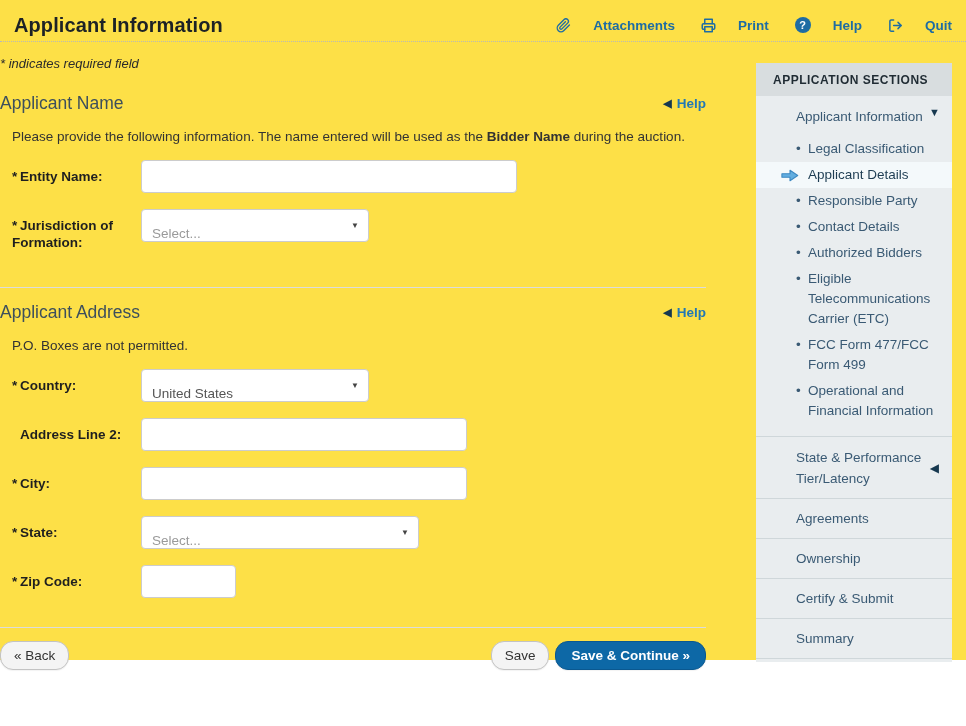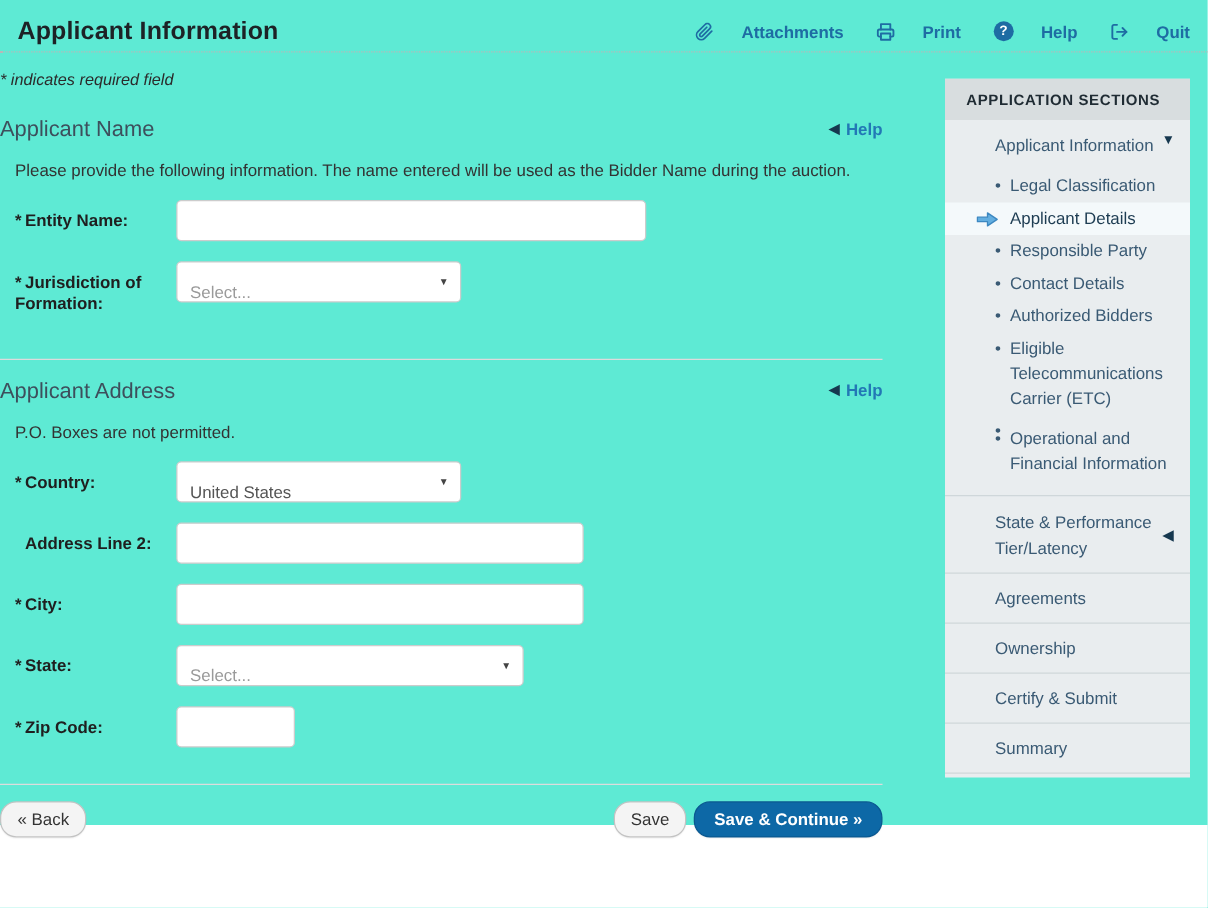--- a/index.html
+++ b/index.html
@@ -3,21 +3,21 @@
 <meta charset="utf-8">
 <style>
   * { margin:0; padding:0; box-sizing:border-box; }
   html,body { background:#fff; }
   body {
     width:966px; height:726px;
     font-family:"Liberation Sans", sans-serif;
     color:#383838; font-size:13.5px;
     overflow:hidden;
   }
-  .page { width:966px; height:660px; background:#5eead4; position:relative; }
+  .page { width:966px; height:660px; background:#fde047; position:relative; }
 
   
   .top-header {
     display:flex; justify-content:space-between; align-items:center;
     padding:9px 14px 0 14px; height:42px;
     border-bottom:1px dotted #b8b8b8;
   }
   .page-title { font-size:20px; font-weight:700; color:#1d2226; letter-spacing:.1px; }
   .top-nav { display:flex; align-items:center; gap:26px; }
   .top-link {
@@ -38,21 +38,21 @@
   .sidebar { width:196px; margin-left:50px; margin-top:21px; }
 
   
   .required-note { font-style:italic; font-size:13px; color:#2b2b2b; margin-top:14px; }
   .section-head { display:flex; justify-content:space-between; align-items:center; margin-top:22px; }
   .section-title { font-size:17.5px; color:#3d4f5c; font-weight:400; }
   .help-link { display:flex; align-items:center; gap:5px; color:#2278b5; font-weight:700; font-size:13.5px; cursor:pointer; text-decoration:none; }
   .tri-left { color:#16384f; font-size:11px; line-height:1; }
   .section-intro { margin:15px 0 0 12px; color:#333; }
   .section-note  { margin:15px 0 0 12px; color:#333; }
-  .bold { font-weight:400; }
+  .bold { font-weight:700; }
 
   .form-row { display:flex; align-items:flex-start; margin-top:16px; }
   .flabel {
     width:129px; margin-left:12px; padding-top:8px;
     font-weight:700; color:#1f1f1f; font-size:13.5px; line-height:17px;
   }
   .req { display:inline-block; width:8px; }
   .text-input {
     height:33px; border:1px solid #ccc; border-radius:4px;
     padding:0 10px; font-size:13.5px; color:#333; background:#fff;
@@ -281,20 +281,21 @@
         <div class="sb-sub">
           <span class="sb-bullet">•</span>
           <span>Authorized Bidders</span>
         </div>
         <div class="sb-sub">
           <span class="sb-bullet">•</span>
           <span>Eligible Telecommunications Carrier (ETC)</span>
         </div>
         <div class="sb-sub">
           <span class="sb-bullet">•</span>
+          <span>FCC Form 477/FCC Form 499</span>
         </div>
         <div class="sb-sub">
           <span class="sb-bullet">•</span>
           <span>Operational and Financial Information</span>
         </div>
       </div>
 
       <div class="sb-item-top sb-item-2line">
         <span>State &amp; Performance Tier/Latency</span>
         <span class="sb-collapser">◀</span>

